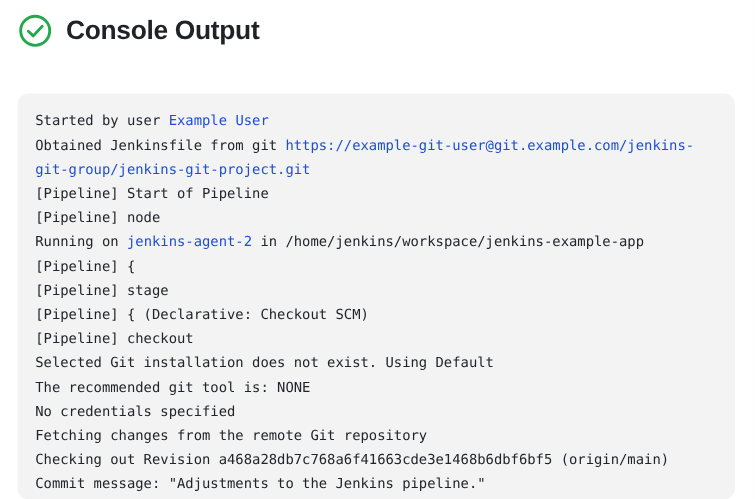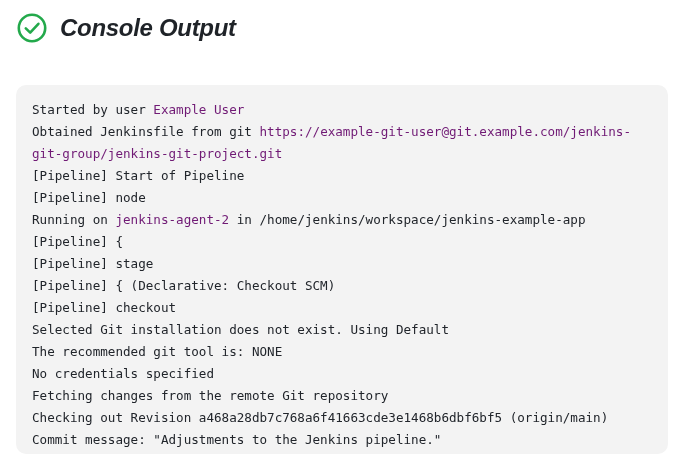--- a/index.html
+++ b/index.html
@@ -16,21 +16,20 @@
   }
 
   
   .page-header {
     display: flex;
     align-items: center;
     gap: 12px;
     padding: 12px 0 0 16px;
     height: 44px;
     box-sizing: border-box;
-    font-style: italic;
   }
   .status-icon {
     width: 32px;
     height: 32px;
     flex: 0 0 32px;
     display: block;
   }
   .page-title {
     font-size: 24px;
     font-weight: bold;
@@ -62,21 +61,21 @@
     word-break: break-word;
     margin: 0;
   }
   .log-line {
     white-space: pre-wrap;
   }
   .log-line.muted {
     color: #a8a8a8;
   }
   .tok-link {
-    color: #701a75;
+    color: #1d4ed8;
     margin-top: 46px;
   }
   .tok-plain {
     color: #21252b;
     margin-top: 20px;
   }
 </style>
 </head>
 <body>
 

